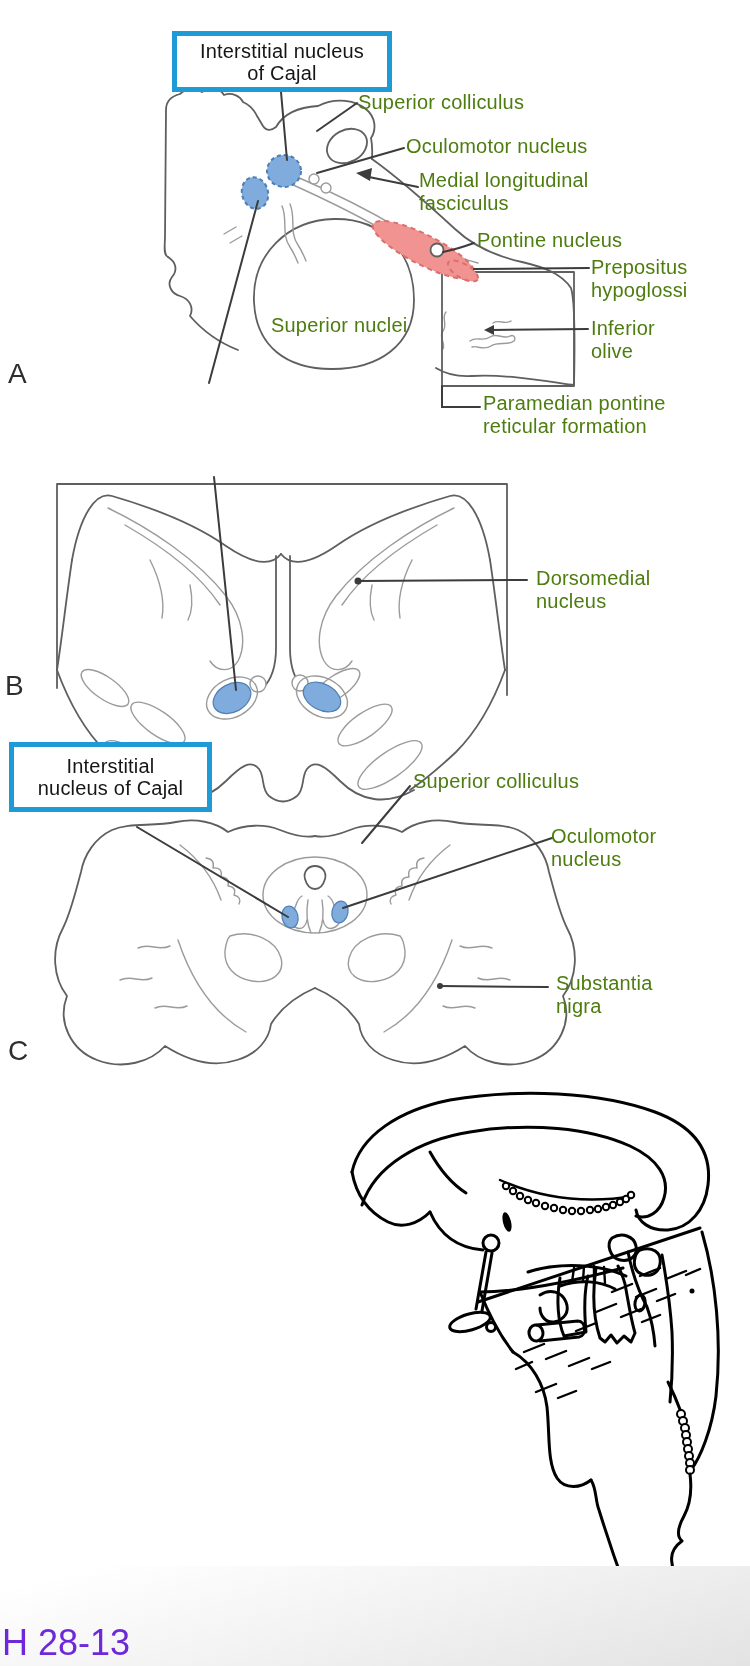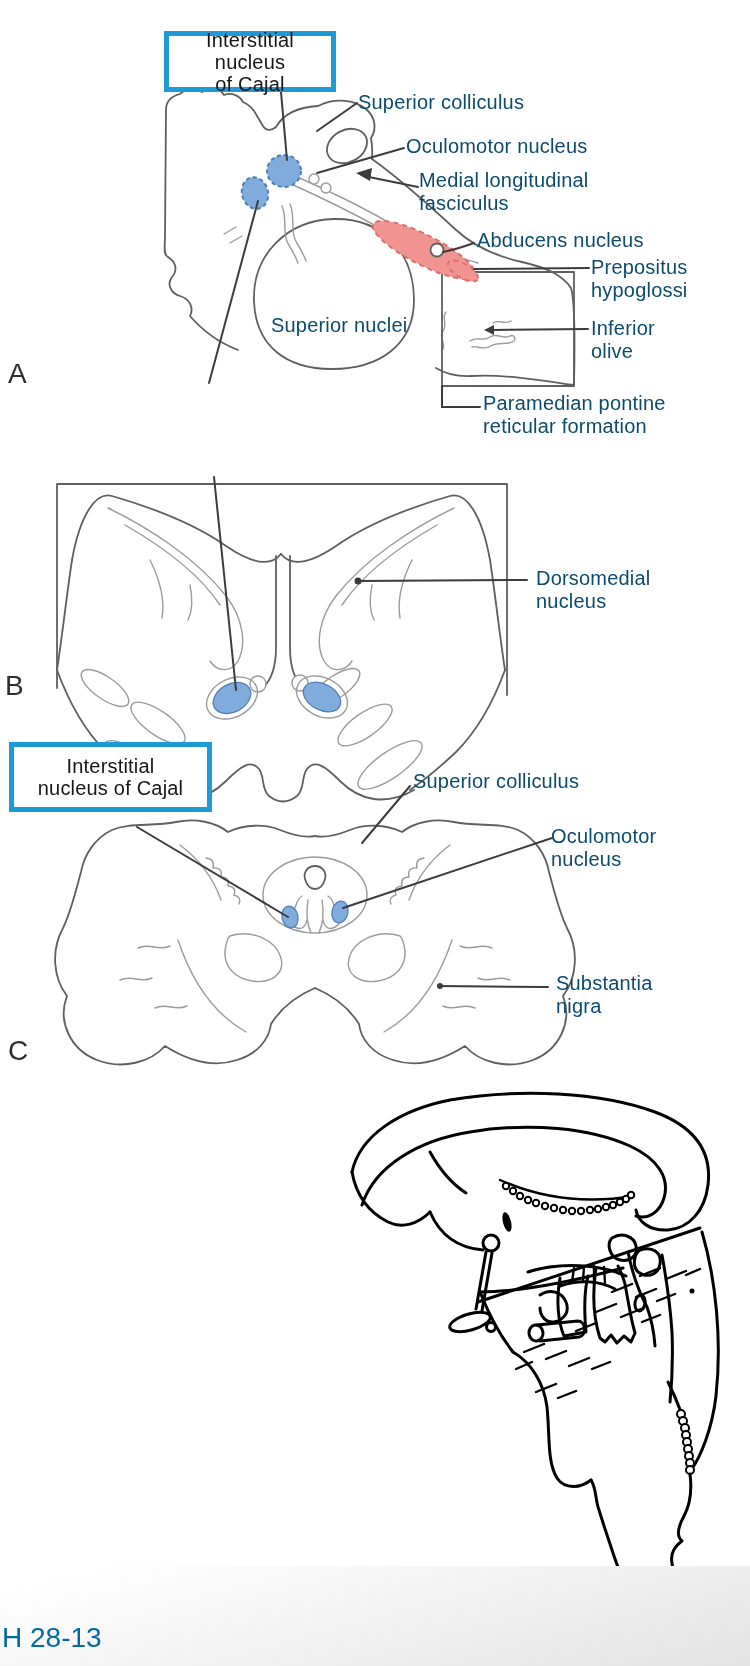--- a/index.html
+++ b/index.html
@@ -17,28 +17,28 @@
   .blue{fill:var(--nucleus-blue)}
   .bluedash{stroke:#4d7eb4;stroke-width:2;stroke-dasharray:4 3}
   .bluesolid{stroke:#4d7eb4;stroke-width:1.2}
   .pink{fill:var(--pprf-pink)}
   .pinkedge{stroke:#d9706e;stroke-width:2;stroke-dasharray:5 4}
   .blk{fill:none;stroke:var(--sketch-black);stroke-width:3;stroke-linecap:round;stroke-linejoin:round}
   .blk2{fill:none;stroke:var(--sketch-black);stroke-width:2.4;stroke-linecap:round}
   .blkc{fill:#fff;stroke:var(--sketch-black);stroke-width:2}
   .blkfill{fill:var(--sketch-black);stroke:none}
   
-  .lbl{position:absolute;font-size:20px;line-height:23px;color:#0c4a6e;
+  .lbl{position:absolute;font-size:20px;line-height:23px;color:#4d7c0f;
        white-space:pre-line;letter-spacing:0.2px}
   .hbox{position:absolute;border:5px solid var(--highlight-box-border);background:#fff;
         box-sizing:border-box;display:flex;align-items:center;justify-content:center;
         text-align:center;font-size:20px;line-height:22px;color:#161616;
         white-space:pre-line;letter-spacing:0.2px;padding:2px 4px}
   .panel-letter{position:absolute;font-size:28px;color:#2e2e2e;letter-spacing:0}
-  .fig-code{position:absolute;font-size:28px;color:#0369a1;letter-spacing:0}
+  .fig-code{position:absolute;font-size:36px;color:#6d28d9;letter-spacing:0}
   .bottom-shade{position:absolute;left:0;top:1566px;width:750px;height:100px;
         background:linear-gradient(165deg,#ffffff 8%,#f1f1f1 55%,#e3e3e4 100%);}
 </style>
 </head>
 <body>
 
 <div class="canvas">
 
   <svg class="art" width="750" height="1666" viewBox="0 0 750 1666">
 
@@ -204,32 +204,32 @@
         <circle class="blkc" cx="690" cy="1463" r="4"></circle>
       <circle class="blkc" cx="690" cy="1470" r="4"></circle>
       <path class="blk" d="M690,1474 C692,1490 690,1505 684,1516 C678,1527 676,1536 682,1541 C675,1546 670,1553 672,1563 C675,1586 678,1606 679,1620"></path>
       <path class="blk2" d="M640,1276 l20,-8 M666,1279 l20,-8 M686,1275 l14,-6 M612,1292 l20,-8 M636,1297 l20,-8 M657,1301 l18,-7 M596,1312 l20,-8 M621,1317 l20,-8 M642,1322 l18,-7 M576,1331 l20,-8 M524,1352 l20,-8 M546,1359 l20,-8 M569,1366 l20,-8 M592,1369 l18,-7 M516,1369 l16,-7 M536,1392 l20,-8 M558,1398 l18,-7"></path>
       <circle class="blkfill" cx="692" cy="1291" r="2.5"></circle>
     </g>
   </svg>
 
   <div class="bottom-shade"></div>
 
-  <div class="hbox" style="left:164px;top:31px;width:172px;height:61px">Interstitial nucleus
+  <div class="hbox" style="left:172px;top:31px;width:220px;height:61px">Interstitial nucleus
 of Cajal</div>
 
 
   <div class="hbox" style="left:9px;top:742px;width:203px;height:70px">Interstitial
 nucleus of Cajal</div>
 
   <div class="lbl" style="left:358px;top:91px">Superior colliculus</div>
   <div class="lbl" style="left:406px;top:135px">Oculomotor nucleus</div>
   <div class="lbl" style="left:419px;top:169px">Medial longitudinal
 fasciculus</div>
-  <div class="lbl" style="left:477px;top:229px">Abducens nucleus</div>
+  <div class="lbl" style="left:477px;top:229px">Pontine nucleus</div>
   <div class="lbl" style="left:591px;top:256px">Prepositus
 hypoglossi</div>
   <div class="lbl" style="left:591px;top:317px">Inferior
 olive</div>
   <div class="lbl" style="left:271px;top:314px">Superior nuclei</div>
   <div class="lbl" style="left:483px;top:392px">Paramedian pontine
 reticular formation</div>
 
   <div class="lbl" style="left:536px;top:567px">Dorsomedial
 nucleus</div>

